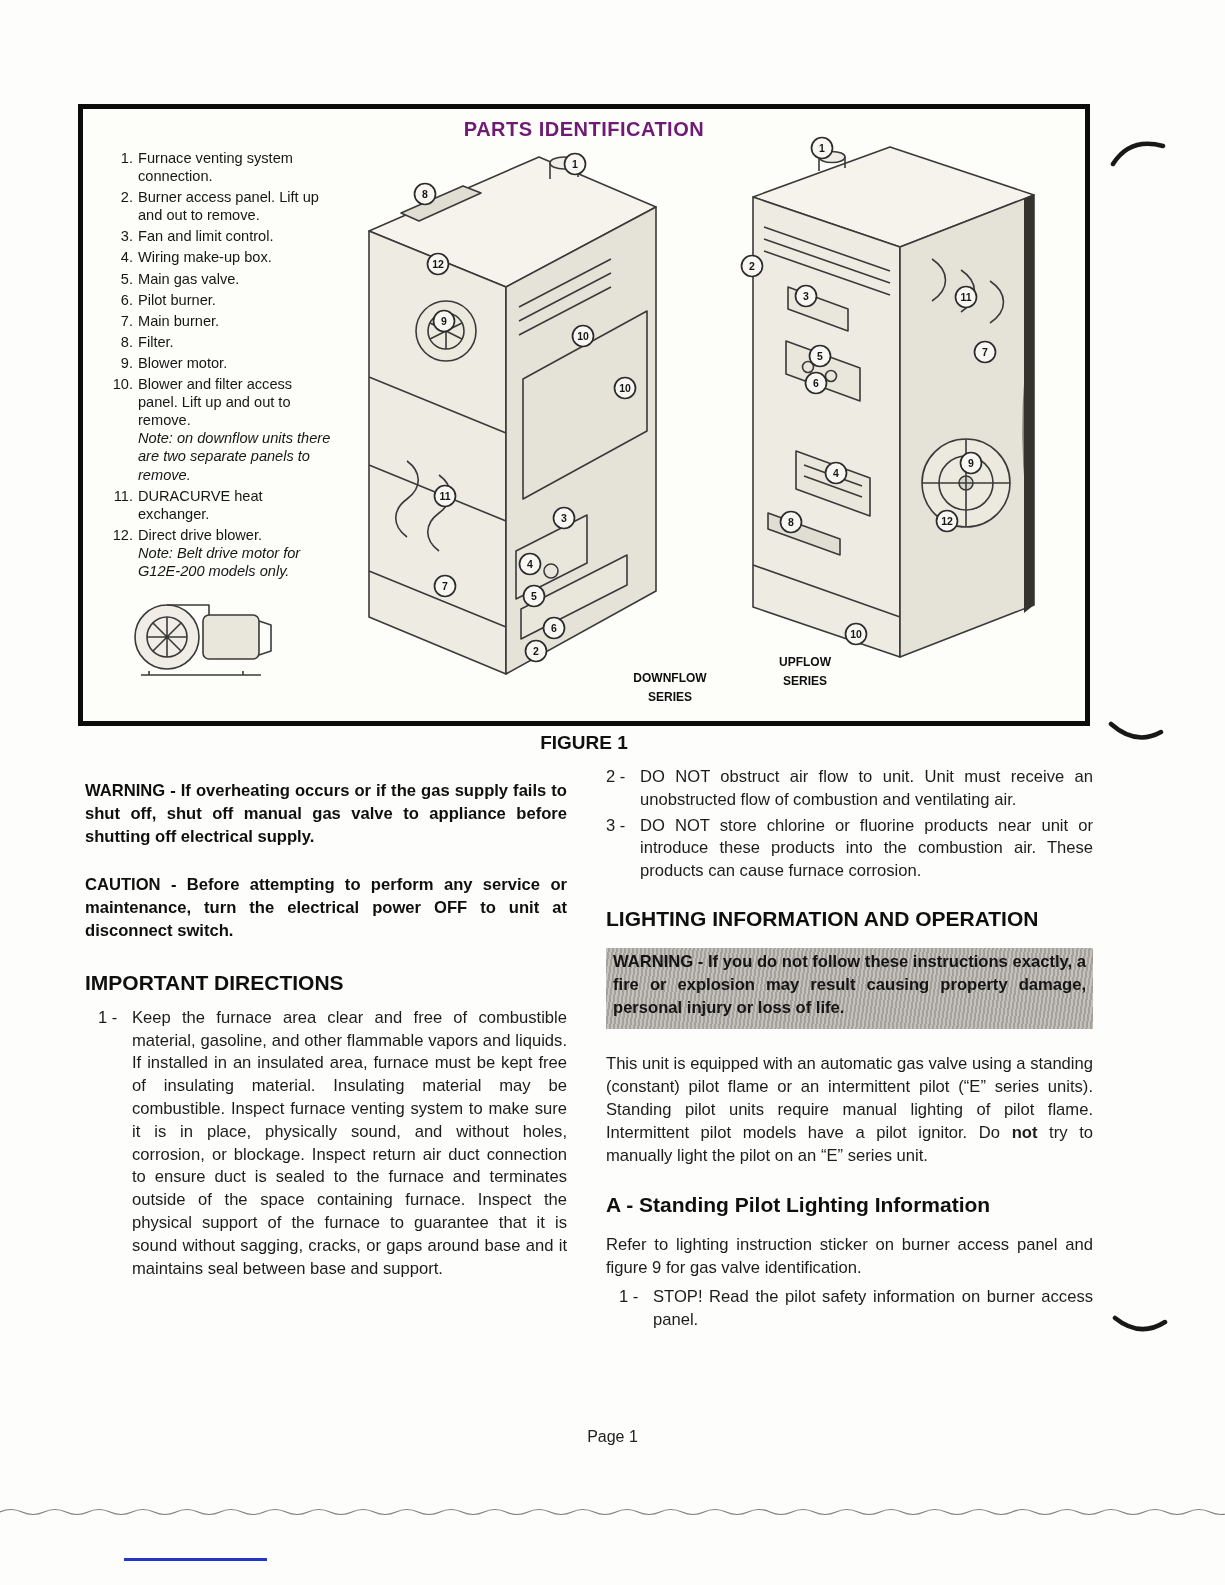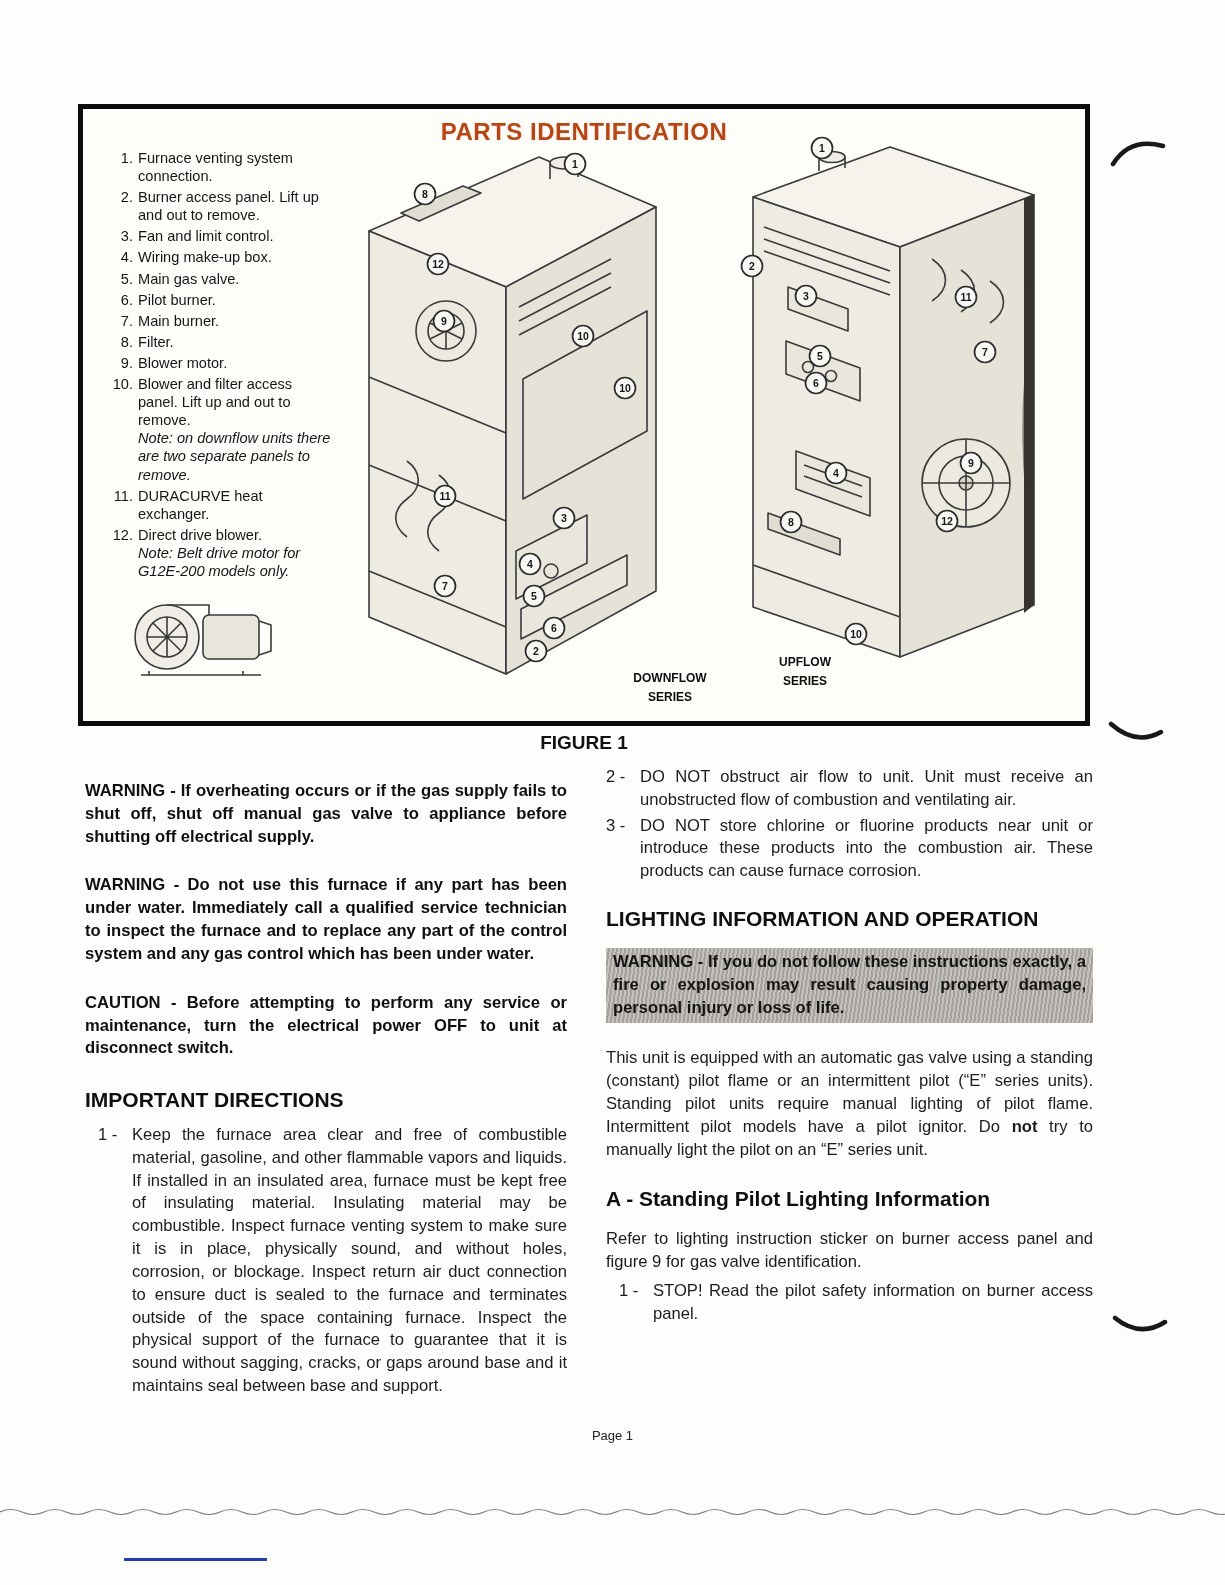--- a/index.html
+++ b/index.html
@@ -3,22 +3,22 @@
 <meta charset="utf-8">
 <style>
   *{box-sizing:border-box;}
   html,body{margin:0;padding:0;background:#e9e9e9;}
   .page{position:relative;width:1225px;height:1585px;margin:0 auto;background:#fdfdfb;
         font-family:"Liberation Sans","DejaVu Sans",sans-serif;color:#1c1c1c;overflow:hidden;}
 
   
   .figbox{position:absolute;left:78px;top:104px;width:1012px;height:622px;
           border:5px solid #0c0c0c;background:#fdfdfa;}
-  .figtitle{margin-top:9px;text-align:center;font-size:24px;font-weight:bold;
-            letter-spacing:.5px;color:#c2410c;}
+  .figtitle{margin-top:9px;text-align:center;font-size:20px;font-weight:bold;
+            letter-spacing:.5px;color:#701a75;}
   .parts{position:absolute;left:27px;top:40px;width:224px;font-size:14.6px;
          line-height:1.24;color:#161616;}
   .part{display:flex;margin-bottom:3px;}
   .pnum{flex:none;width:28px;text-align:right;padding-right:5px;}
   .ptext{flex:1;}
   .pnote{display:block;font-style:italic;}
   svg.downflow{position:absolute;left:268px;top:30px;}
   svg.upflow{position:absolute;left:645px;top:26px;}
   svg.inset{position:absolute;left:28px;top:472px;}
   .series-label{position:absolute;font-size:12px;font-weight:bold;text-align:center;
@@ -35,25 +35,25 @@
   .col p{margin:14px 0 24px;}
   p.b{font-weight:bold;color:#0f0f0f;margin-bottom:26px;}
   .col h3{margin:2px 0 9px;font-size:21px;color:#0f0f0f;}
   .hitem{display:flex;margin-bottom:3px;}
   .hnum{flex:none;width:34px;}
   .hbody{flex:1;text-align:justify;}
   .ind{padding-left:13px;}
   .steps{margin-bottom:22px;}
   .hl{background-color:#b5b1ab;
       background-image:repeating-linear-gradient(98deg,rgba(255,255,255,.22) 0 2px,rgba(40,40,40,.12) 2px 4px);
-      font-weight:bold;color:#141414;padding:3px 7px 4px;margin:0 0 20px;}
+      font-weight:bold;color:#141414;padding:3px 7px 10px;margin:0 0 20px;}
   .tight{margin-bottom:6px !important;}
 
   
-  .pagenum{position:absolute;top:1428px;left:0;width:100%;text-align:center;font-size:13px;color:#222;}
+  .pagenum{position:absolute;top:1428px;left:0;width:100%;text-align:center;font-size:16px;color:#222;}
   .wavy{position:absolute;left:0;top:1506px;}
   .blue-mark{position:absolute;left:124px;top:1558px;width:143px;height:0;border-top:3px solid #2336c9;}
   .artifact{position:absolute;}
 </style>
 </head>
 <body>
 
 <div class="page">
 
   <div class="figbox">
@@ -276,21 +276,20 @@
     <div class="series-label lbl-up">
       <div>UPFLOW</div>
       <div>SERIES</div>
     </div>
   </div>
 
   <div class="figcap">FIGURE 1</div>
 
   <div class="col col-left">
     <p class="b">WARNING - If overheating occurs or if the gas supply fails to shut off, shut off manual gas valve to appliance before shutting off electrical supply.</p>
-    <p class="b">WARNING - Do not use this furnace if any part has been under water. Immediately call a qualified service technician to inspect the furnace and to replace any part of the control system and any gas control which has been under water.</p>
     <p class="b">CAUTION - Before attempting to perform any service or maintenance, turn the electrical power OFF to unit at disconnect switch.</p>
     <h3>IMPORTANT DIRECTIONS</h3>
     <div class="hitem ind">
       <span class="hnum">1 -</span>
       <span class="hbody">Keep the furnace area clear and free of combustible material, gasoline, and other flammable vapors and liquids. If installed in an insulated area, furnace must be kept free of insulating material. Insulating material may be combustible. Inspect furnace venting system to make sure it is in place, physically sound, and without holes, corrosion, or blockage. Inspect return air duct connection to ensure duct is sealed to the furnace and terminates outside of the space containing furnace. Inspect the physical support of the furnace to guarantee that it is sound without sagging, cracks, or gaps around base and it maintains seal between base and support.</span>
     </div>
   </div>
 
   <div class="col col-right">
     <div class="steps">

